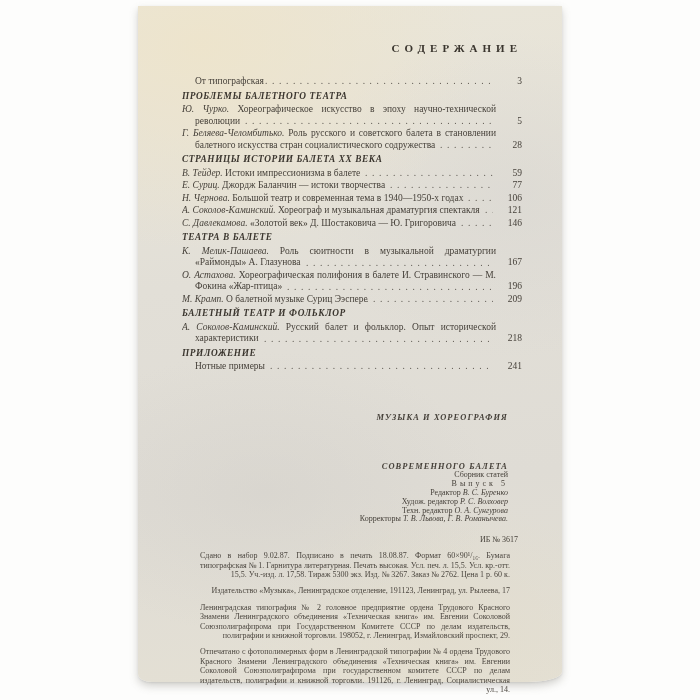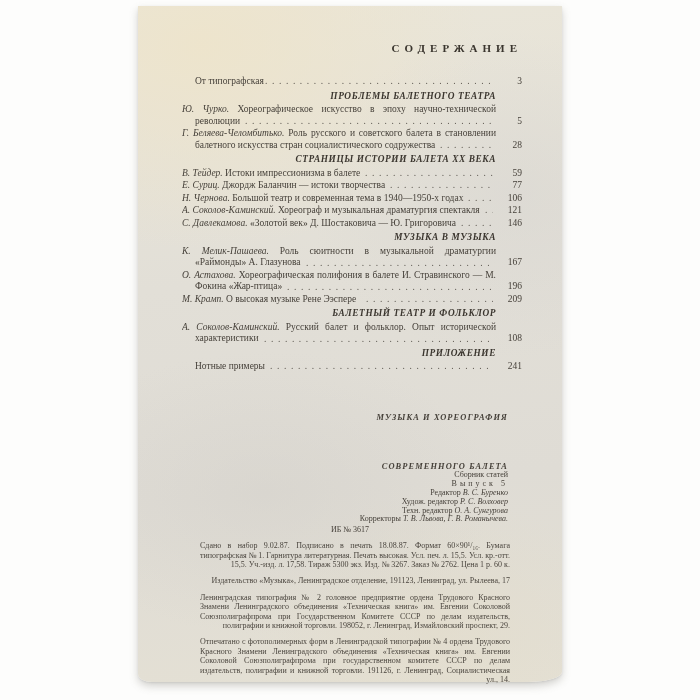--- a/index.html
+++ b/index.html
@@ -39,31 +39,31 @@
   .entry.lead-in .etext{padding-left:13px;}
   .author{}
   .epg{width:26px;flex:0 0 26px;text-align:right;font-size:9.5px;line-height:11.5px;}
   .dots{
     position:absolute;overflow:hidden;white-space:nowrap;
     letter-spacing:4.6px;color:#57524b;font-size:9.5px;line-height:11.5px;
     text-indent:0;height:11.5px;
   }
   .heading{
     font-size:9.3px;line-height:11px;font-weight:bold;font-style:italic;
-    letter-spacing:0.6px;text-align:right;padding-right:26px;
+    letter-spacing:0.6px;padding-right:26px;
     margin:3px 0 2.5px 0;color:#3b362f;
   }
   
   .colophon{margin-top:9px;text-align:right;padding-right:14px;}
   .c-title{font-size:8.4px;line-height:9.4px;font-weight:bold;font-style:italic;letter-spacing:1.1px;margin-top:40px;}
   .c-plain{font-size:8px;line-height:8.8px;}
   .c-spaced{font-size:8px;line-height:8.8px;letter-spacing:3px;}
   .c-role{font-size:8px;line-height:8.8px;}
   .c-role-name{font-style:italic;}
-  .ib-line{margin-top:1px;text-align:center;padding-right:4px;font-size:8px;}
+  .ib-line{margin-top:11px;text-align:right;padding-right:4px;font-size:8px;}
   
   .imp{
     margin:7px 12px 0 18px;
     font-size:8px;line-height:9.4px;
     text-align:justify;text-align-last:right;
     color:#4a453e;
   }
 </style>
 </head>
 <body>
@@ -99,37 +99,37 @@
           <div class="epg">106</div>
         </div>
         <div class="entry">
           <div class="etext"><i class="author">А. Соколов-Каминский.</i> <span>Хореограф и музыкальная драматургия спектакля</span><span class="eolmark"></span><span class="dots" style="left: 303px; top: 0px; width: 8px;">................................................................................</span></div>
           <div class="epg">121</div>
         </div>
         <div class="entry">
           <div class="etext"><i class="author">С. Давлекамова.</i> <span>«Золотой век» Д. Шостаковича — Ю. Григоровича</span><span class="eolmark"></span><span class="dots" style="left: 279px; top: 0px; width: 32px;">................................................................................</span></div>
           <div class="epg">146</div>
         </div>
-        <div class="heading">МУЗЫКА В МУЗЫКА</div>
+        <div class="heading">ТЕАТРА В БАЛЕТЕ</div>
         <div class="entry">
           <div class="etext"><i class="author">К. Мелик-Пашаева.</i> <span>Роль сюитности в музыкальной драматургии «Раймонды» А. Глазунова</span><span class="eolmark"></span><span class="dots" style="left: 124px; top: 12px; width: 187px;">................................................................................</span></div>
           <div class="epg">167</div>
         </div>
         <div class="entry">
           <div class="etext"><i class="author">О. Астахова.</i> <span>Хореографическая полифония в балете И. Стравинского — М. Фокина «Жар-птица»</span><span class="eolmark"></span><span class="dots" style="left: 105px; top: 12px; width: 206px;">................................................................................</span></div>
           <div class="epg">196</div>
         </div>
         <div class="entry">
-          <div class="etext"><i class="author">М. Крамп.</i> <span>О высокая музыке Рене Ээспере</span><span class="eolmark"></span><span class="dots" style="left: 184px; top: 0px; width: 127px;">................................................................................</span></div>
+          <div class="etext"><i class="author">М. Крамп.</i> <span>О балетной музыке Суриц Ээспере</span><span class="eolmark"></span><span class="dots" style="left: 184px; top: 0px; width: 127px;">................................................................................</span></div>
           <div class="epg">209</div>
         </div>
         <div class="heading">БАЛЕТНЫЙ ТЕАТР И ФОЛЬКЛОР</div>
         <div class="entry">
           <div class="etext"><i class="author">А. Соколов-Каминский.</i> <span>Русский балет и фольклор. Опыт исторической характеристики</span><span class="eolmark"></span><span class="dots" style="left: 82px; top: 12px; width: 229px;">................................................................................</span></div>
-          <div class="epg">108</div>
+          <div class="epg">218</div>
         </div>
         <div class="heading">ПРИЛОЖЕНИЕ</div>
         <div class="entry noauthor">
           <div class="etext"><span>Нотные примеры</span><span class="eolmark"></span><span class="dots" style="left: 88px; top: 0px; width: 223px;">................................................................................</span></div>
           <div class="epg">241</div>
         </div>
       </div>
     <div id="colophon" class="colophon">
         <div class="c-title">МУЗЫКА И ХОРЕОГРАФИЯ</div>
         <div class="c-title">СОВРЕМЕННОГО БАЛЕТА</div>

